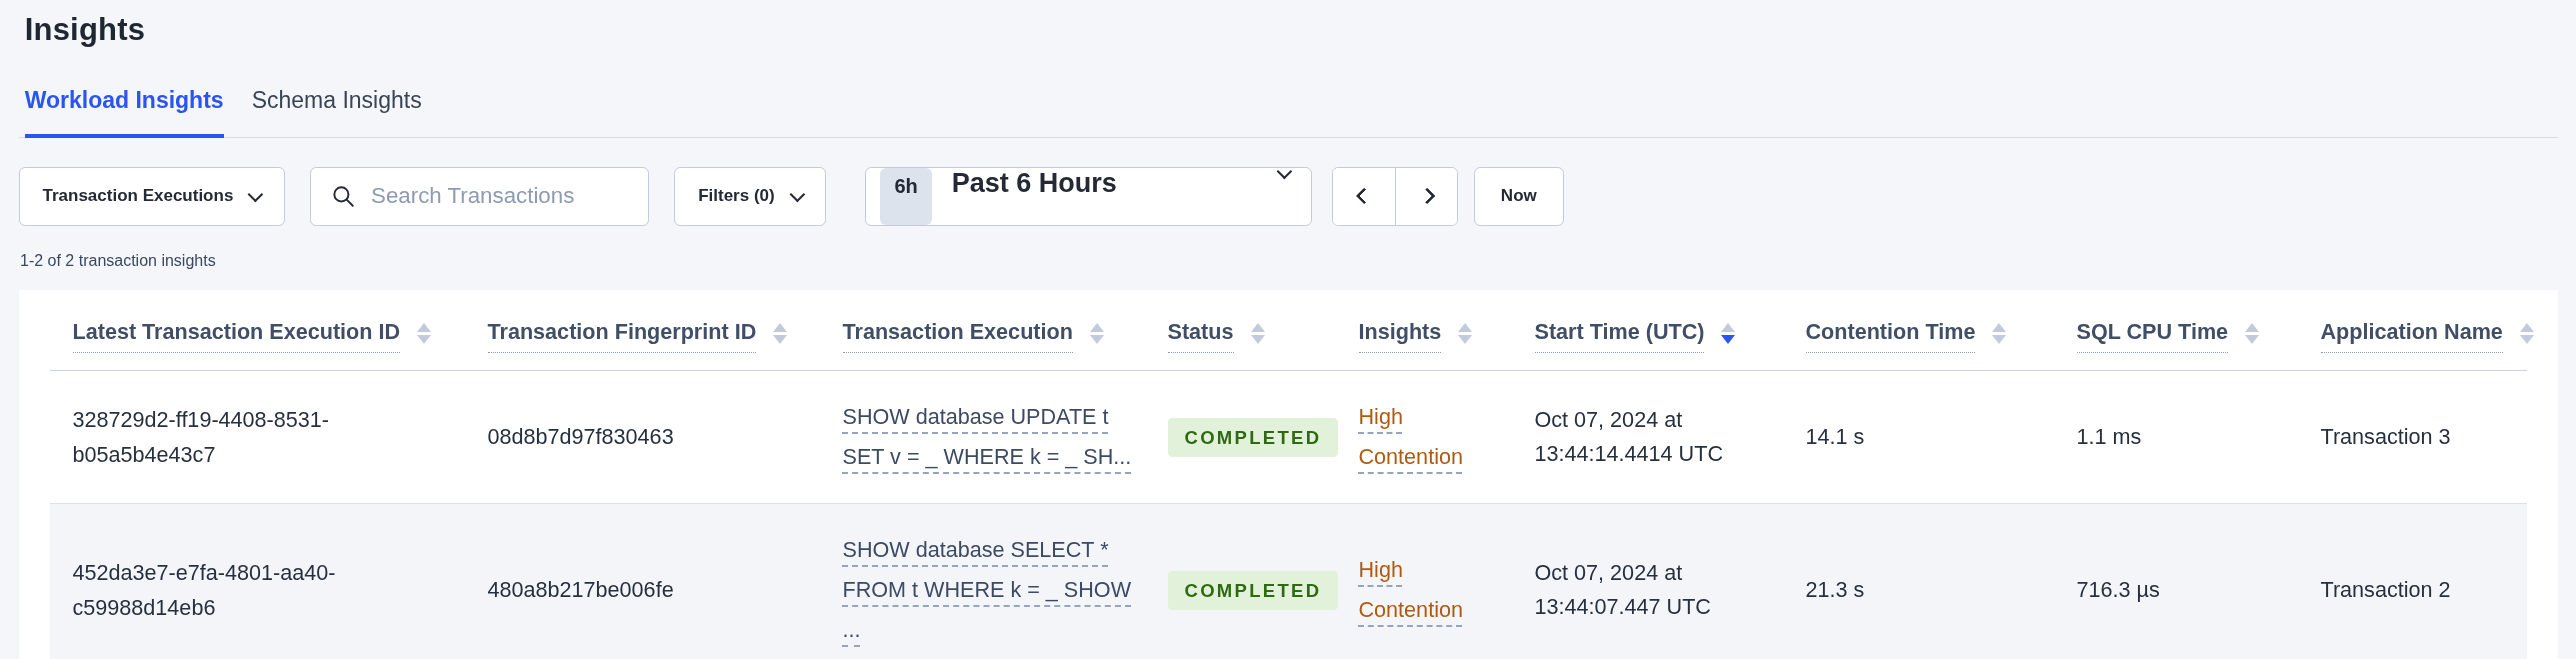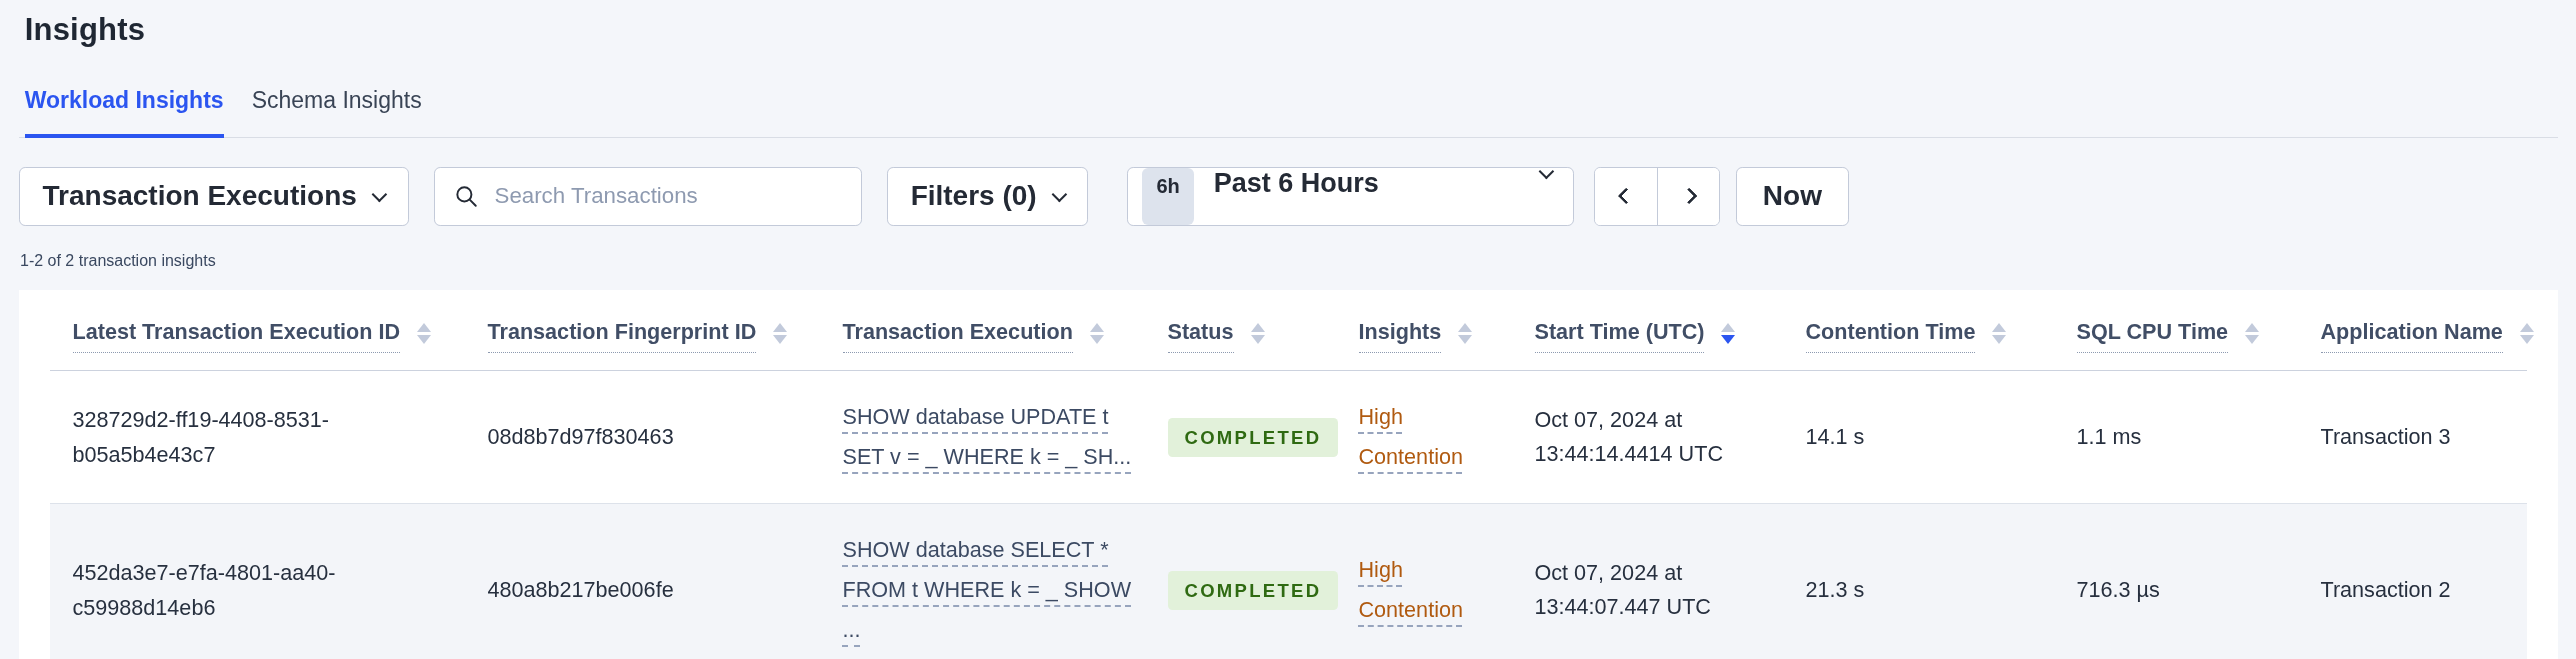--- a/index.html
+++ b/index.html
@@ -20,25 +20,25 @@
   .app{background:var(--page-bg);padding:0 18.5px;width:2576px;}
 
   .page-title{font-size:31px;font-weight:700;color:#1f2733;padding:12.3px 0 0 6.2px;letter-spacing:0.2px;}
 
   .tabbar{display:flex;gap:28px;margin-top:39px;padding-left:6.2px;border-bottom:1.5px solid #d9dde5;}
   .tab{font-size:23px;color:#394455;padding-bottom:20px;margin-bottom:-1.5px;border-bottom:4.6px solid transparent;cursor:pointer;}
   .tab.active{color:var(--accent);font-weight:600;border-bottom-color:var(--accent);}
 
   .toolbar{display:flex;align-items:stretch;margin-top:29px;height:59px;}
   .btn{display:inline-flex;align-items:center;gap:17px;background:#fff;border:1.5px solid var(--border);border-radius:6.2px;
-       font-family:inherit;font-size:28px;font-weight:600;color:var(--dark);padding:0 23px;cursor:pointer;}
+       font-family:inherit;font-size:17px;font-weight:600;color:var(--dark);padding:0 23px;cursor:pointer;}
   .chev{display:inline-block;width:10.8px;height:10.8px;border-right:2.3px solid var(--dark);border-bottom:2.3px solid var(--dark);
         transform:rotate(45deg) translate(-1.5px,-1.5px);}
   .searchbox{display:flex;align-items:center;background:#fff;border:1.5px solid var(--border);border-radius:6.2px;
-             width:428px;margin-left:25px;padding:0 18.5px;}
+             width:339px;margin-left:25px;padding:0 18.5px;}
   .searchbox svg{flex:0 0 auto;}
   .searchbox input{border:none;outline:none;font-family:inherit;font-size:22.3px;color:var(--dark);margin-left:15.4px;width:100%;background:transparent;}
   .searchbox input::placeholder{color:#8e9ab0;}
   .filters-btn{margin-left:25px;}
   .time-picker{display:flex;background:#fff;border:1.5px solid var(--border);border-radius:6.2px;
                width:447px;margin-left:39px;padding:0 21.6px 0 14px;cursor:pointer;}
   .time-badge{background:#dde3ed;border-radius:6.2px;font-size:20px;font-weight:700;padding:7.7px 14px;color:var(--dark);}
   .time-label{font-size:27px;font-weight:600;margin-left:20px;}
   .time-picker .chev{margin-left:auto;}
   .pager{display:flex;margin-left:20px;border:1.5px solid var(--border);border-radius:6.2px;overflow:hidden;background:#fff;}

